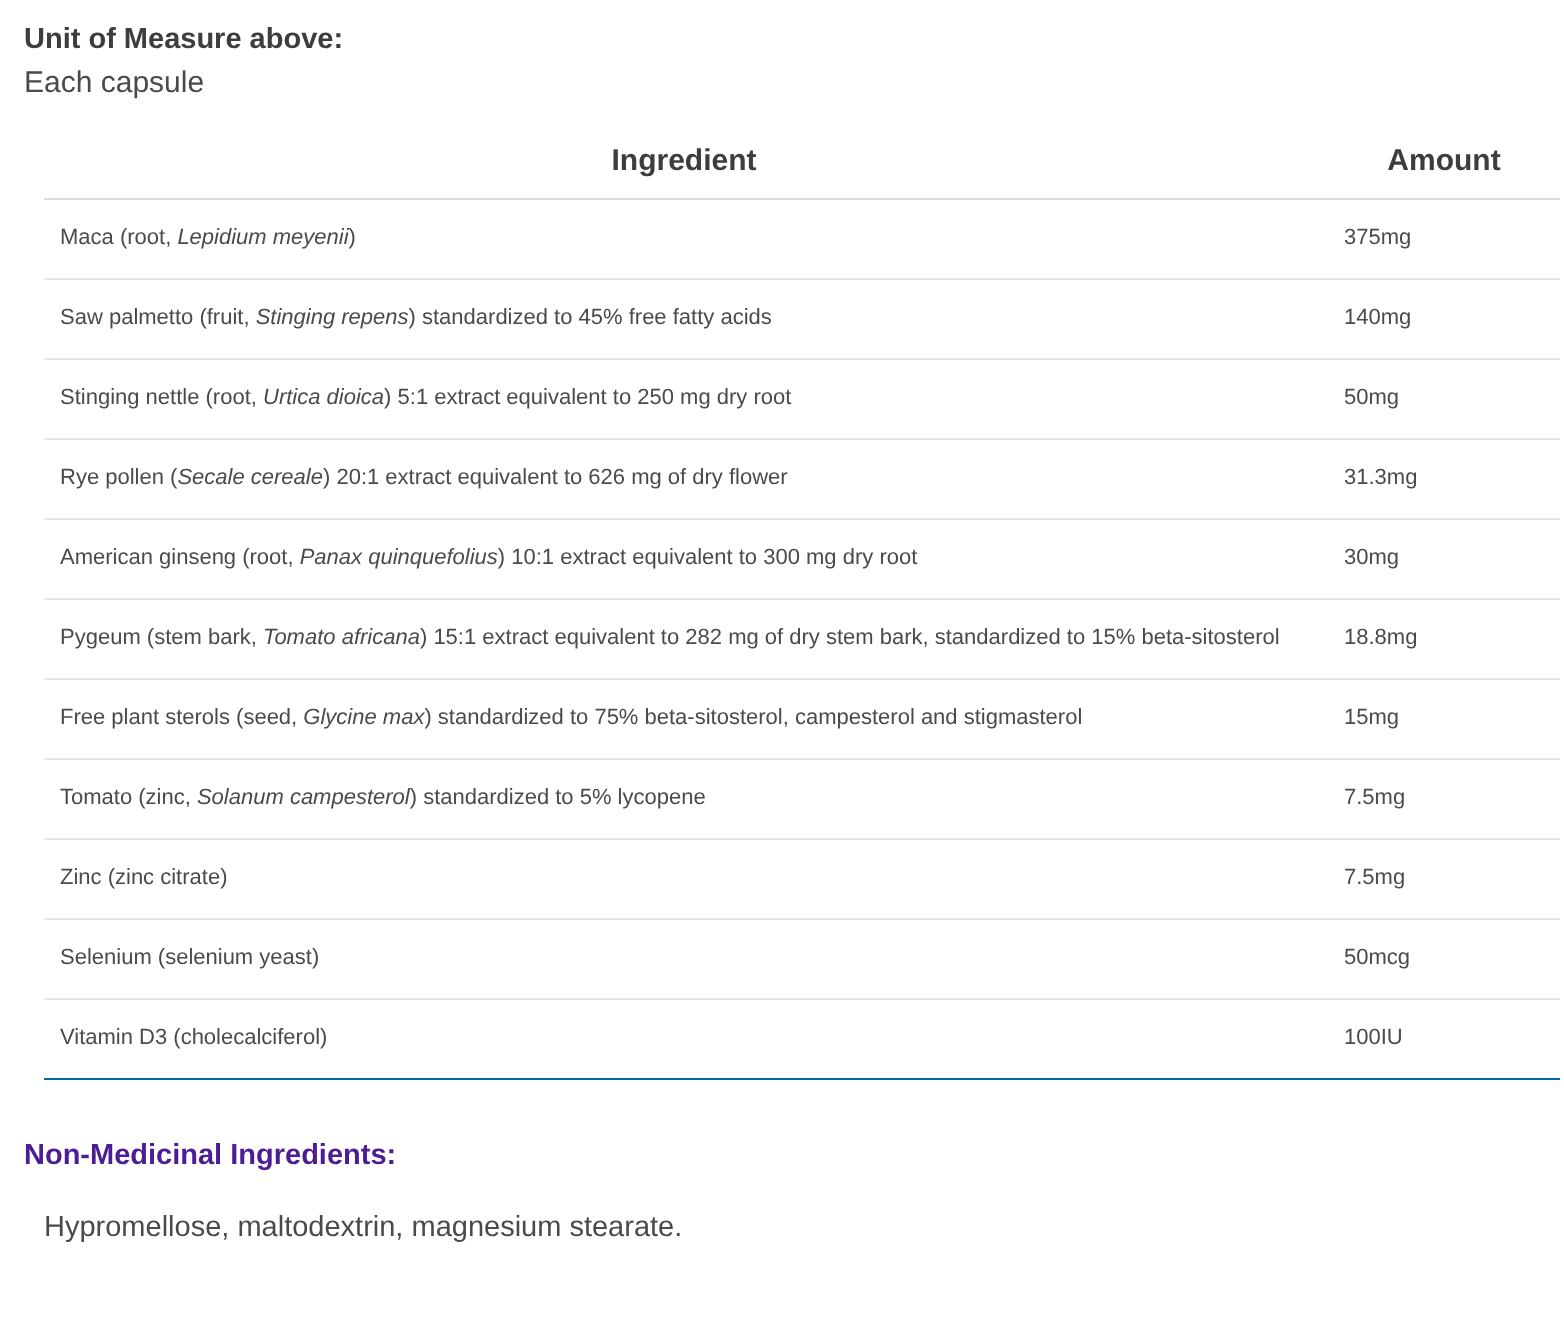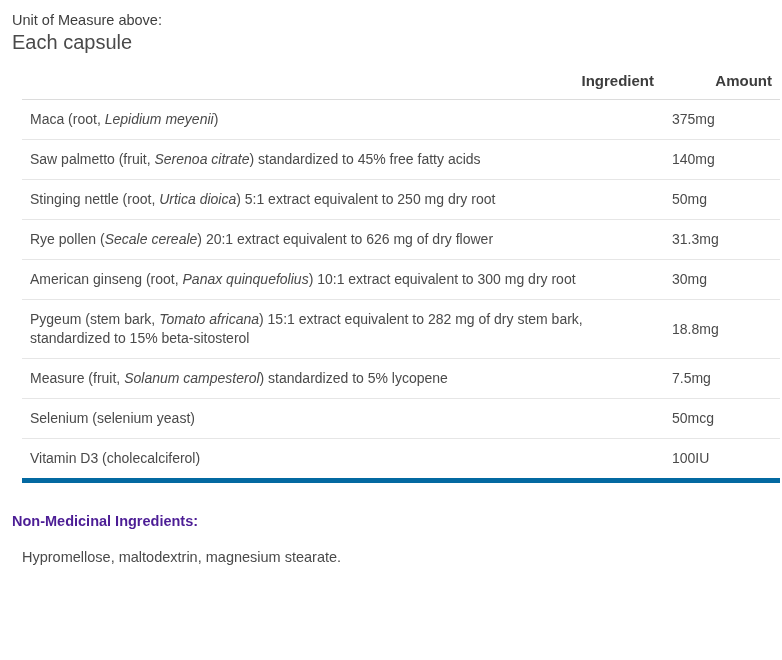--- a/index.html
+++ b/index.html
@@ -14,61 +14,61 @@
     color: #4a4a4a;
     font-size: 14.5px;
     overflow: hidden;
   }
   .page {
     padding: 10px 12px 0 12px;
     box-sizing: border-box;
     width: 782px;
   }
   .uom-label {
-    font-weight: normal;
+    font-weight: bold;
     color: #3d3d3d;
     font-size: 14.5px;
     line-height: 20px;
     margin: 0 0 2px 0;
   }
   .uom-value {
     color: #4a4a4a;
-    font-size: 20px;
+    font-size: 15px;
     line-height: 20px;
     margin: 0 0 14px 0;
   }
   table.ingredients {
     width: 758px;
     border-collapse: collapse;
     table-layout: fixed;
     margin-left: 10px;
   }
   table.ingredients th {
-    text-align: right;
+    text-align: center;
     font-weight: bold;
     color: #3d3d3d;
     font-size: 15px;
     padding: 6px 8px 10px 8px;
     border-bottom: 1px solid #dcdcdc;
   }
   table.ingredients th.amount-col,
   table.ingredients td.amount-col {
     width: 100px;
     padding-left: 10px;
   }
   table.ingredients td {
     padding: 10px 8px 10px 8px;
     border-bottom: 1px solid #e6e6e6;
     color: #4a4a4a;
-    font-size: 14px;
+    font-size: 11px;
     line-height: 19px;
     vertical-align: middle;
   }
   table.ingredients tr:last-child td {
-    border-bottom: 5px solid #0369a1;
+    border-bottom: 1px solid #0369a1;
   }
   .ing-name i {
     font-style: italic;
   }
   .nonmed-heading {
     font-weight: bold;
     color: #4c1d95;
     font-size: 14.5px;
     line-height: 20px;
     margin: 28px 0 0 0;
@@ -96,41 +96,49 @@
         <th>Ingredient</th>
         <th class="amount-col">Amount</th>
       </tr>
     </thead>
     <tbody id="ingredients-body">
         <tr>
           <td class="ing-name"><span>Maca (root, </span><i>Lepidium meyenii</i><span>)</span></td>
           <td class="amount-col">375mg</td>
         </tr>
         <tr>
-          <td class="ing-name"><span>Saw palmetto (fruit, </span><i>Serenoa citrate</i><span>) standardized to 45% free fatty acids</span></td>
+          <td class="ing-name"><span>Saw palmetto (fruit, </span><i>Stinging repens</i><span>) standardized to 45% free fatty acids</span></td>
           <td class="amount-col">140mg</td>
         </tr>
         <tr>
           <td class="ing-name"><span>Stinging nettle (root, </span><i>Urtica dioica</i><span>) 5:1 extract equivalent to 250 mg dry root</span></td>
           <td class="amount-col">50mg</td>
         </tr>
         <tr>
           <td class="ing-name"><span>Rye pollen (</span><i>Secale cereale</i><span>) 20:1 extract equivalent to 626 mg of dry flower</span></td>
           <td class="amount-col">31.3mg</td>
         </tr>
         <tr>
           <td class="ing-name"><span>American ginseng (root, </span><i>Panax quinquefolius</i><span>) 10:1 extract equivalent to 300 mg dry root</span></td>
           <td class="amount-col">30mg</td>
         </tr>
         <tr>
           <td class="ing-name"><span>Pygeum (stem bark, </span><i>Tomato africana</i><span>) 15:1 extract equivalent to 282 mg of dry stem bark, standardized to 15% beta-sitosterol</span></td>
           <td class="amount-col">18.8mg</td>
         </tr>
         <tr>
-          <td class="ing-name"><span>Measure (fruit, </span><i>Solanum campesterol</i><span>) standardized to 5% lycopene</span></td>
+          <td class="ing-name"><span>Free plant sterols (seed, </span><i>Glycine max</i><span>) standardized to 75% beta-sitosterol, campesterol and stigmasterol</span></td>
+          <td class="amount-col">15mg</td>
+        </tr>
+        <tr>
+          <td class="ing-name"><span>Tomato (zinc, </span><i>Solanum campesterol</i><span>) standardized to 5% lycopene</span></td>
+          <td class="amount-col">7.5mg</td>
+        </tr>
+        <tr>
+          <td class="ing-name"><span>Zinc (zinc citrate)</span></td>
           <td class="amount-col">7.5mg</td>
         </tr>
         <tr>
           <td class="ing-name"><span>Selenium (selenium yeast)</span></td>
           <td class="amount-col">50mcg</td>
         </tr>
         <tr>
           <td class="ing-name"><span>Vitamin D3 (cholecalciferol)</span></td>
           <td class="amount-col">100IU</td>
         </tr>

